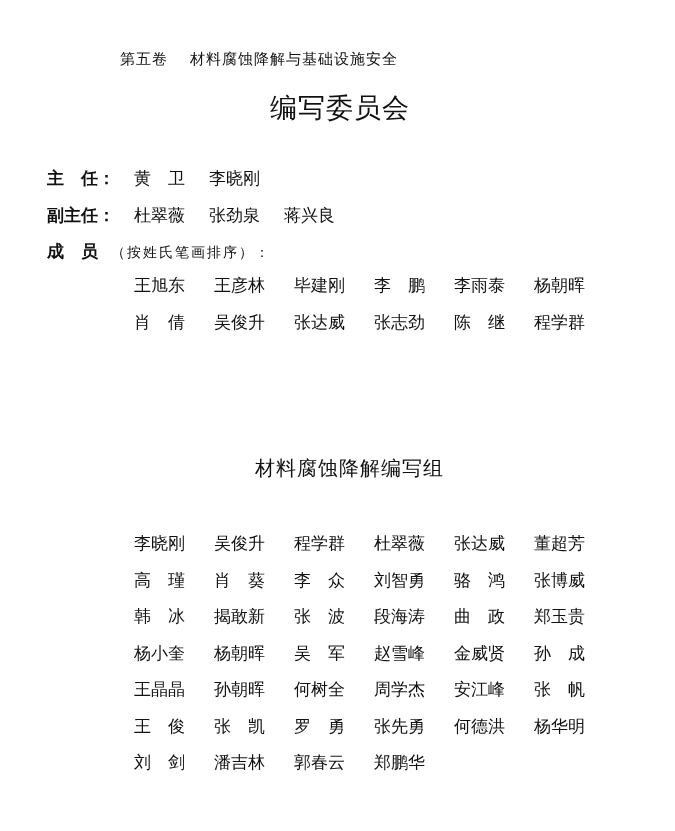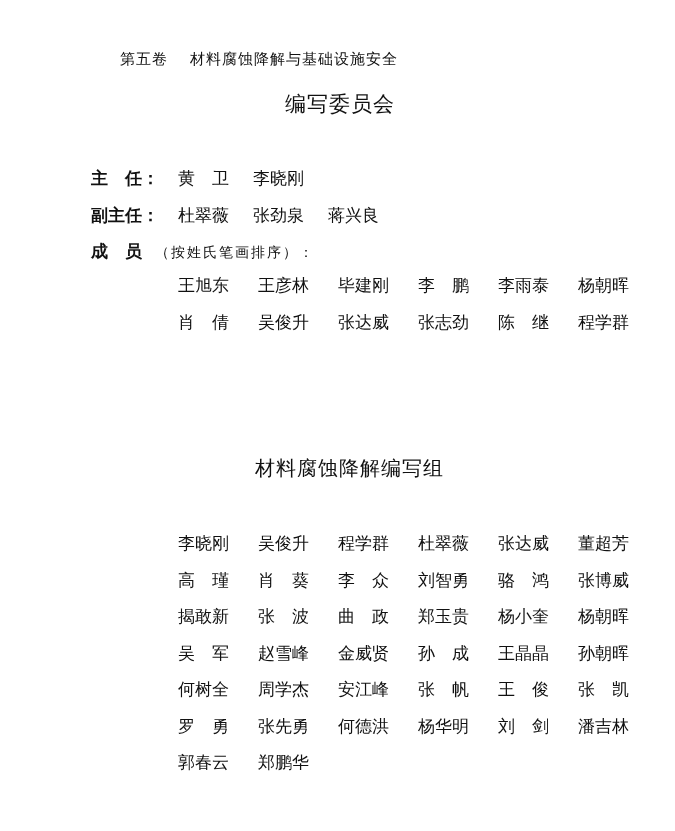--- a/index.html
+++ b/index.html
@@ -1,21 +1,21 @@
 <!DOCTYPE html>
 <html><head>
 <meta charset="utf-8">
 <style>
   html, body { margin: 0; padding: 0; background: #ffffff; }
   body { width: 675px; height: 831px; position: relative; overflow: hidden; color: #111; }
   .sans { font-family: "DejaVu Sans", "Liberation Sans", sans-serif; }
-  .serif { font-family: "DejaVu Serif", "Liberation Serif", serif; margin-left: 44px; }
+  .serif { font-family: "DejaVu Serif", "Liberation Serif", serif; }
   .title1 { position: absolute; left: 120px; top: 50px; font-size: 15px; letter-spacing: 1px; white-space: nowrap; }
   .title1 .gap { display: inline-block; width: 22px; }
-  .title2 { position: absolute; left: 0; width: 675px; top: 90px; text-align: center; font-size: 21px; letter-spacing: 1px; padding-left: 5px; box-sizing: border-box; }
+  .title2 { position: absolute; left: 0; width: 675px; top: 90px; text-align: center; font-size: 27px; letter-spacing: 1px; padding-left: 5px; box-sizing: border-box; }
   .role { position: absolute; left: 47px; font-size: 17px; white-space: nowrap; display: flex; align-items: baseline; }
   .role .label { font-weight: bold; display: inline-block; }
   .role .names { display: flex; }
   .role .nm { display: inline-block; margin-right: 24px; font-size: 17px; }
   .role .note { font-size: 14px; letter-spacing: 2px; }
   .grid { position: absolute; left: 134px; display: grid; grid-template-columns: repeat(6, 80px); font-size: 17px; }
   .grid .cell { height: 36.5px; line-height: 20px; white-space: nowrap; }
   .sub { position: absolute; left: 0; width: 675px; top: 455px; text-align: center; font-size: 20px; letter-spacing: 1px; padding-left: 12px; }
 </style>
 </head>
@@ -71,22 +71,24 @@
   <div class="cell">程学群</div>
   <div class="cell">杜翠薇</div>
   <div class="cell">张达威</div>
   <div class="cell">董超芳</div>
   <div class="cell">高　瑾</div>
   <div class="cell">肖　葵</div>
   <div class="cell">李　众</div>
   <div class="cell">刘智勇</div>
   <div class="cell">骆　鸿</div>
   <div class="cell">张博威</div>
+  <div class="cell">韩　冰</div>
   <div class="cell">揭敢新</div>
   <div class="cell">张　波</div>
+  <div class="cell">段海涛</div>
   <div class="cell">曲　政</div>
   <div class="cell">郑玉贵</div>
   <div class="cell">杨小奎</div>
   <div class="cell">杨朝晖</div>
   <div class="cell">吴　军</div>
   <div class="cell">赵雪峰</div>
   <div class="cell">金威贤</div>
   <div class="cell">孙　成</div>
   <div class="cell">王晶晶</div>
   <div class="cell">孙朝晖</div>

